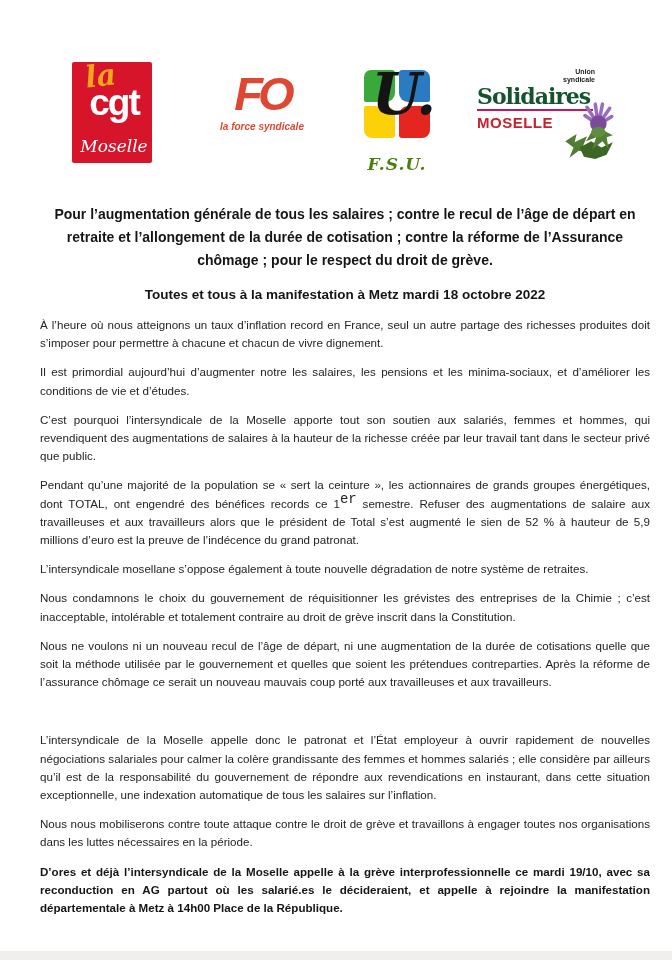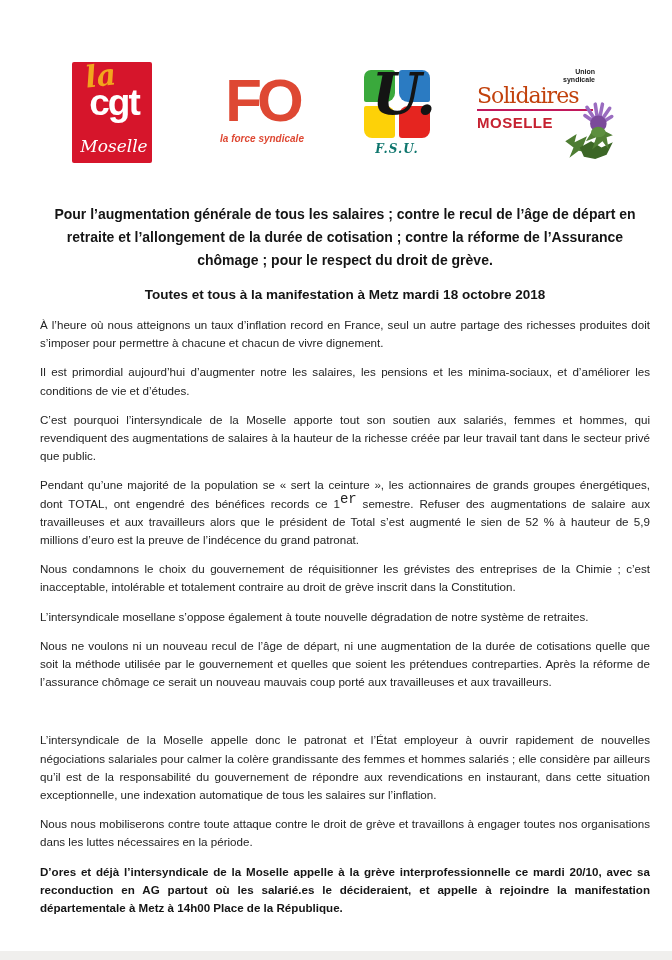--- a/index.html
+++ b/index.html
@@ -18,43 +18,43 @@
     background:#d6152b;border-radius:2px;box-shadow:0 0 0 1px #c8capture0f2a inset;}
   .cgt-la{position:absolute;top:-4px;left:13px;font-family:"DejaVu Serif",serif;
     font-style:italic;font-weight:bold;font-size:30px;color:#f2a51d;transform:rotate(-7deg);}
   .cgt-name{position:absolute;top:22px;left:0;right:-4px;text-align:center;
     font-size:37px;font-weight:bold;color:#ffffff;letter-spacing:-2px;line-height:1;}
   .cgt-region{position:absolute;bottom:7px;left:0;right:-4px;text-align:center;
     font-family:"DejaVu Serif",serif;font-style:italic;font-size:17px;color:#fff;}
 
   
   .logo-fo{position:absolute;left:219px;top:72px;width:86px;text-align:center;color:#de4833;}
-  .fo-name{font-size:60px;font-weight:bold;letter-spacing:-5px;line-height:0.95;}
+  .fo-name{font-size:47px;font-weight:bold;font-style:italic;letter-spacing:-5px;line-height:0.95;}
   .fo-tagline{font-size:10px;font-weight:bold;font-style:italic;white-space:nowrap;margin-top:4px;}
 
   
   .logo-fsu{position:absolute;left:360px;top:70px;width:74px;}
   .fsu-grid{position:relative;width:66px;height:68px;margin:0 auto;}
   .fsu-sq{position:absolute;width:31px;height:32px;}
   .fsu-green{left:0;top:0;background:#3aa93c;border-radius:7px 3px 9px 2px;}
   .fsu-blue{right:0;top:0;background:#2b7bc2;border-radius:3px 8px 2px 9px;}
   .fsu-yellow{left:0;bottom:0;background:#fdd108;border-radius:2px 9px 3px 8px;}
   .fsu-red{right:0;bottom:0;background:#e52520;border-radius:9px 2px 8px 3px;}
   .fsu-u{position:absolute;top:-7px;left:7px;width:100%;text-align:center;
     font-family:"DejaVu Serif",serif;font-style:italic;font-weight:bold;font-size:57px;
     color:#141414;line-height:1.1;}
   .fsu-caption{text-align:center;font-family:"DejaVu Serif",serif;font-style:italic;
-    font-weight:bold;font-size:12px;margin-top:4px;letter-spacing:1px;color:#0f766e;}
+    font-weight:bold;font-size:17px;margin-top:16px;letter-spacing:1px;color:#4d7c0f;}
 
   
   .logo-solidaires{position:absolute;left:477px;top:68px;width:128px;}
   .sol-union{text-align:right;font-size:7px;line-height:1.2;color:#222;
     padding-right:10px;font-weight:bold;}
-  .sol-name{font-family:"DejaVu Serif",serif;font-weight:normal;font-size:22px;
-    letter-spacing:-1px;color:#c2410c;line-height:1.02;}
+  .sol-name{font-family:"DejaVu Serif",serif;font-weight:bold;font-size:22px;
+    letter-spacing:-1px;color:#14532d;line-height:1.02;}
   .sol-rule{height:2px;background:#c2185b;width:116px;margin:2px 0 3px;}
   .sol-region{color:#c62231;font-weight:bold;font-size:15px;letter-spacing:0.5px;}
   .sol-thistle{position:absolute;right:-10px;top:32px;width:54px;height:62px;}
 
   
   .content{position:absolute;left:40px;right:22px;top:203px;}
   .headline{font-weight:bold;font-size:14px;line-height:23px;text-align:center;
     margin:0 8px;color:#151515;}
   .subheadline{font-weight:bold;font-size:13.5px;line-height:21px;text-align:center;
     margin-top:12px;color:#151515;}
@@ -111,32 +111,32 @@
       </svg>
     </div>
 
   </div>
 
   <div class="content">
 
     <p class="headline">Pour l’augmentation générale de tous les salaires ; contre le recul de l’âge de départ en retraite et l’allongement de la durée de cotisation ; contre la réforme de l’Assurance chômage ; pour le respect du droit de grève.</p>
 
     <div class="subheadline">
-      <div>Toutes et tous à la manifestation à Metz mardi 18 octobre 2018</div>
+      <div>Toutes et tous à la manifestation à Metz mardi 18 octobre 2022</div>
     </div>
 
     <div class="bodytext">
       <p>À l’heure où nous atteignons un taux d’inflation record en France, seul un autre partage des richesses produites doit s’imposer pour permettre à chacune et chacun de vivre dignement.</p>
       <p>Il est primordial aujourd’hui d’augmenter notre les salaires, les pensions et les minima-sociaux, et d’améliorer les conditions de vie et d’études.</p>
       <p>C’est pourquoi l’intersyndicale de la Moselle apporte tout son soutien aux salariés, femmes et hommes, qui revendiquent des augmentations de salaires à la hauteur de la richesse créée par leur travail tant dans le secteur privé que public.</p>
       <p><span>Pendant qu’une majorité de la population se « sert la ceinture », les actionnaires de grands groupes énergétiques, dont TOTAL, ont engendré des bénéfices records ce 1</span><sup>er</sup><span> semestre. Refuser des augmentations de salaire aux travailleuses et aux travailleurs alors que le président de Total s’est augmenté le sien de 52 % à hauteur de 5,9 millions d’euro est la preuve de l’indécence du grand patronat.</span></p>
+      <p>L’intersyndicale mosellane s’oppose également  à toute nouvelle dégradation de notre système de retraites.</p>
       <p>Nous condamnons le choix du gouvernement de réquisitionner les grévistes des entreprises de la Chimie ; c’est inacceptable, intolérable et totalement contraire au droit de grève inscrit dans la Constitution.</p>
-      <p>L’intersyndicale mosellane s’oppose également  à toute nouvelle dégradation de notre système de retraites.</p>
       <p>Nous ne voulons ni un nouveau recul de l’âge de départ, ni une augmentation de la durée de cotisations quelle que soit la méthode utilisée par le gouvernement et quelles que soient les prétendues contreparties. Après la réforme de l’assurance chômage ce serait un nouveau mauvais coup porté aux travailleuses et aux travailleurs.</p>
       <p class="gap-before">L’intersyndicale de la Moselle appelle donc le patronat et l’État employeur à ouvrir rapidement de nouvelles négociations salariales pour calmer la colère grandissante des femmes et hommes salariés ; elle considère par ailleurs qu’il est de la responsabilité du gouvernement de répondre aux revendications en instaurant, dans cette situation exceptionnelle, une indexation automatique de tous les salaires sur l’inflation.</p>
       <p>Nous nous mobiliserons contre toute attaque contre le droit de grève et travaillons à engager toutes nos organisations dans les luttes nécessaires en la période.</p>
-      <p class="bold">D’ores et déjà l’intersyndicale de la Moselle appelle à la grève interprofessionnelle ce mardi 20/10, avec sa reconduction en AG partout où les salarié.es le décideraient, et appelle à rejoindre la manifestation départementale à Metz à 14h00 Place de la République.</p>
+      <p class="bold">D’ores et déjà l’intersyndicale de la Moselle appelle à la grève interprofessionnelle ce mardi 19/10, avec sa reconduction en AG partout où les salarié.es le décideraient, et appelle à rejoindre la manifestation départementale à Metz à 14h00 Place de la République.</p>
     </div>
 
   </div>
 
   <div class="scan-edge"></div>
 </div>
 
 </body></html>

